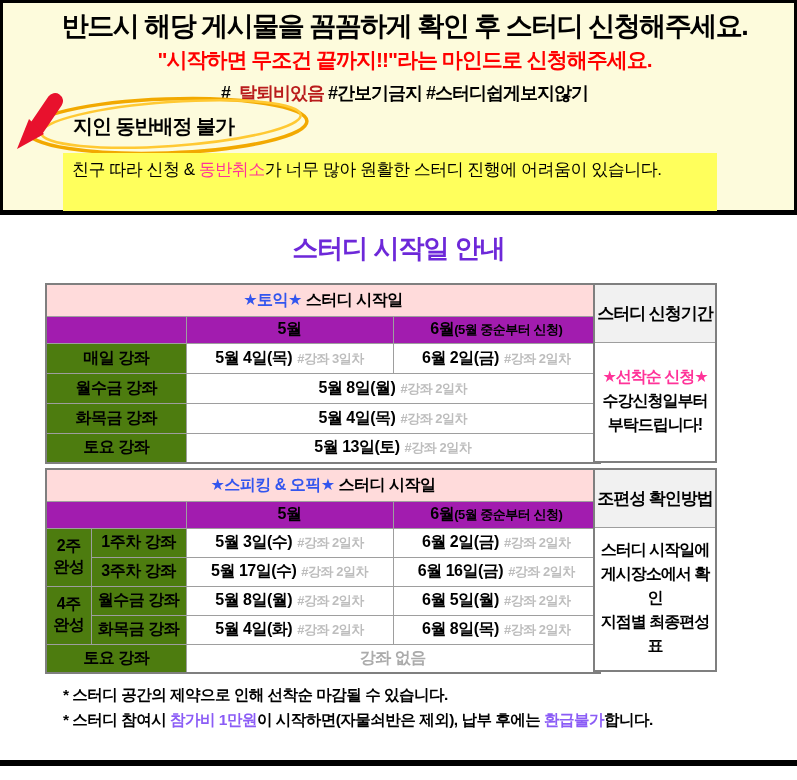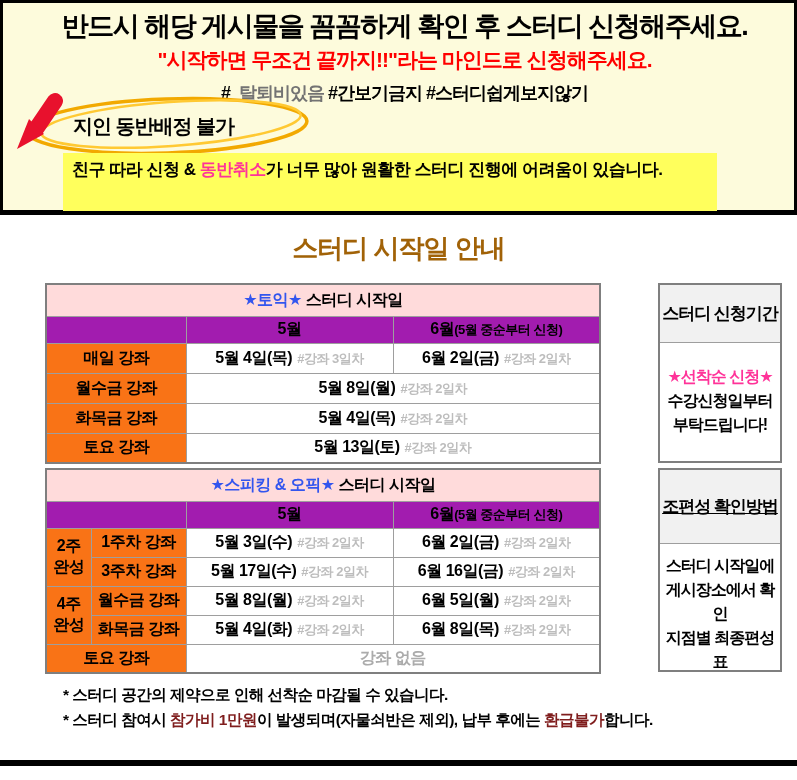--- a/index.html
+++ b/index.html
@@ -9,68 +9,68 @@
     font-family:"Liberation Sans","DejaVu Sans",sans-serif;color:#000;overflow:hidden;
   }
   
   .notice-box{
     position:absolute;left:0;top:0;width:797px;height:215px;
     background:#FDFBDC;border:3px solid #000;border-bottom-width:5px;padding-left:12px;
   }
   .n-line1{margin-top:5px;text-align:center;font-size:27px;font-weight:bold;letter-spacing:-1.5px;}
   .n-line2{margin-top:2px;text-align:center;font-size:21px;font-weight:bold;color:#FF0000;letter-spacing:-1px;}
   .n-line3{margin-top:7px;text-align:center;font-size:18px;font-weight:bold;letter-spacing:-1px;}
-  .blue-tag{color:#737373;margin-left:9px;}
+  .blue-tag{color:#b91c1c;margin-left:9px;}
   .stamp{position:absolute;left:6px;top:88px;width:300px;height:70px;}
   .stamp svg{position:absolute;left:0;top:0;}
   .stamp-text{
     position:absolute;left:64px;top:50%;transform:translateY(-50%);
     font-size:20px;font-weight:bold;white-space:nowrap;letter-spacing:-1px;
   }
   .warn{
     position:absolute;left:60px;top:150px;width:654px;height:58px;
-    background:#FFFF5C;padding:5px 9px 0 9px;font-size:17px;font-weight:bold;
+    background:#FFFF5C;padding:5px 9px 0 9px;font-size:17px;font-weight:normal;
     line-height:24px;letter-spacing:-0.5px;white-space:nowrap;
   }
   .pink-txt{color:#FF3399;}
   .warn .u{text-decoration:underline;}
   
   .section-title{
     position:absolute;left:0;top:231px;width:797px;text-align:center;
-    font-size:26px;font-weight:bold;color:#a16207;letter-spacing:-1px;
+    font-size:26px;font-weight:bold;color:#6d28d9;letter-spacing:-1px;
   }
   
   table.sched{border-collapse:collapse;position:absolute;left:45px;table-layout:fixed;}
   table.sched td{
     border:1px solid #9E9E9E;text-align:center;vertical-align:middle;
     font-size:16px;font-weight:bold;letter-spacing:-0.5px;padding:0;overflow:hidden;white-space:nowrap;
   }
   table.sched{border:2px solid #7F7F7F;}
   td.title-cell{background:#FFDBDB;height:32px;font-size:20px;}
   .tbl-blue{color:#3355EE;}
   tr.colhead td{height:27px;background:#a21caf;}
-  td.lbl{background:#f97316;}
+  td.lbl{background:#4d7c0f;}
   td.datecell{background:#fff;height:30px;}
   .sp td.datecell{height:29px;}
   .date-tag{color:#BDBDBD;font-size:13px;font-weight:bold;margin-left:5px;margin-top:28px;}
   .jun-note{font-size:13px;font-weight:bold;}
   .none-txt{color:#ABABAB;font-weight:bold;}
   
   .sidebar{
-    position:absolute;left:658px;width:124px;border:2px solid #7F7F7F;background:#fff;
+    position:absolute;left:593px;width:124px;border:2px solid #7F7F7F;background:#fff;
   }
   .side-head{
     background:#F1F1F1;border-bottom:1px solid #9E9E9E;display:flex;align-items:center;justify-content:center;
     font-size:17px;font-weight:bold;letter-spacing:-1px;
   }
   .side-body{display:flex;flex-direction:column;align-items:center;justify-content:center;
     font-size:16px;font-weight:bold;letter-spacing:-1px;line-height:24px;text-align:center;}
   
   .notes{position:absolute;left:63px;top:682px;font-size:15.5px;font-weight:bold;line-height:25px;letter-spacing:-0.5px;white-space:nowrap;}
-  .red-txt{color:#7f1d1d;}
+  .red-txt{color:#8b5cf6;}
   .bottom-bar{position:absolute;left:0;top:760px;width:797px;height:6px;background:#000;}
 </style>
 </head>
 <body>
 
 <div class="canvas">
 
   <div class="notice-box">
     <div class="n-line1">반드시 해당 게시물을 꼼꼼하게 확인 후 스터디 신청해주세요.</div>
     <div class="n-line2">"시작하면 무조건 끝까지!!"라는 마인드로 신청해주세요.</div>
@@ -182,28 +182,28 @@
       <td class="datecell"><span>6월 8일(목)</span><span class="date-tag">#강좌 2일차</span></td>
     </tr>
     <tr>
       <td class="lbl" colspan="2">토요 강좌</td>
       <td class="datecell" colspan="2"><span class="none-txt">강좌 없음</span></td>
     </tr>
   </tbody>
     </table>
 
   <div class="sidebar" style="top:468px;height:204px;">
-    <div class="side-head" style="height:74px;text-decoration:underline;">조편성 확인방법</div>
+    <div class="side-head" style="height:58px;">조편성 확인방법</div>
     <div class="side-body" style="height:140px;">
       <div>스터디 시작일에</div>
       <div>게시장소에서 확인</div>
       <div>지점별 최종편성표</div>
     </div>
   </div>
 
   <div class="notes">
     <div>* 스터디 공간의 제약으로 인해 선착순 마감될 수 있습니다.</div>
-    <div><span>* 스터디 참여시 </span><span class="red-txt">참가비 1만원</span><span>이 발생되며(자물쇠반은 제외), 납부 후에는 </span><span class="red-txt">환급불가</span><span>합니다.</span></div>
+    <div><span>* 스터디 참여시 </span><span class="red-txt">참가비 1만원</span><span>이 시작하면(자물쇠반은 제외), 납부 후에는 </span><span class="red-txt">환급불가</span><span>합니다.</span></div>
   </div>
 
   <div class="bottom-bar"></div>
 
 </div>
 
 </body></html>

